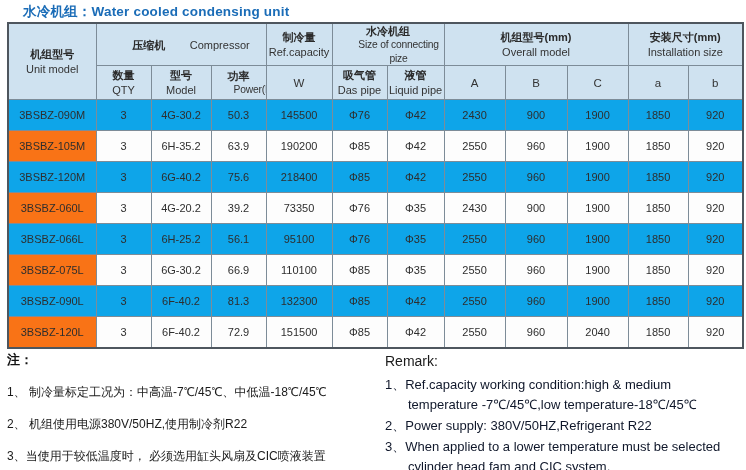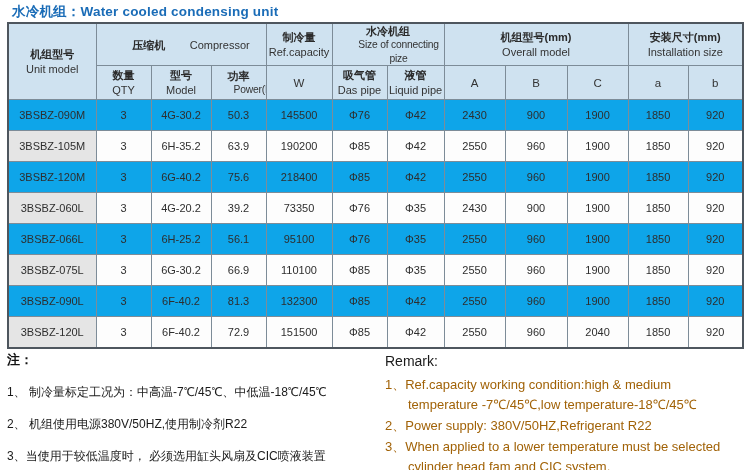--- a/index.html
+++ b/index.html
@@ -7,21 +7,21 @@
   body {
     width: 746px; height: 470px;
     font-family: "Liberation Sans", sans-serif;
     color: #2e2e2e;
     position: relative;
     overflow: hidden;
   }
   .page { position: absolute; inset: 0; }
 
   .title {
-    position: absolute; left: 12px; top: 3px;
+    position: absolute; left: 23px; top: 3px;
     font-size: 13.5px; font-weight: bold;
     color: #1a6cb7;
     letter-spacing: 0.2px;
   }
 
   table.spec {
     position: absolute; left: 7px; top: 22px;
     width: 735px;
     border-collapse: collapse;
     table-layout: fixed;
@@ -46,40 +46,40 @@
   .inline-h .zh, .inline-h .en { display: inline; margin-left: 20px; }
   .letter { font-size: 11.5px; color: #333; }
 
   tbody td {
     height: 31px;
     font-size: 11px;
     color: #2e2e2e;
     background: #fdfdfd;
   }
   tbody tr.alt td { background: #0ea5e9; }
-  tbody td.model-col { background: #e5e5e5; }
+  tbody td.model-col { background: #f97316; }
 
   .notes {
     position: absolute; left: 7px; top: 345px;
     width: 732px;
     display: flex;
   }
   .notes-zh { width: 378px; }
   .notes-zh-heading { font-size: 13px; font-weight: bold; color: #111; margin-top: 6px; }
   .notes-zh-list { list-style: none; }
   .notes-zh-list li {
     font-size: 12px; color: #1a1a1a;
     margin-top: 15px;
     white-space: nowrap;
   }
   .notes-en { width: 354px; margin-left: 0; }
   .notes-en-heading { font-size: 14px; color: #1a1a1a; margin-top: 8px; }
   .notes-en-list { list-style: none; margin-top: 6px; }
   .notes-en-list li {
-    font-size: 13px; color: #a16207;
+    font-size: 13px; color: #0f172a;
     line-height: 20px;
     padding-left: 23px; text-indent: -23px;
     margin-top: 1px;
   }
 </style>
 </head>
 <body>
 
 <div class="page">
 

